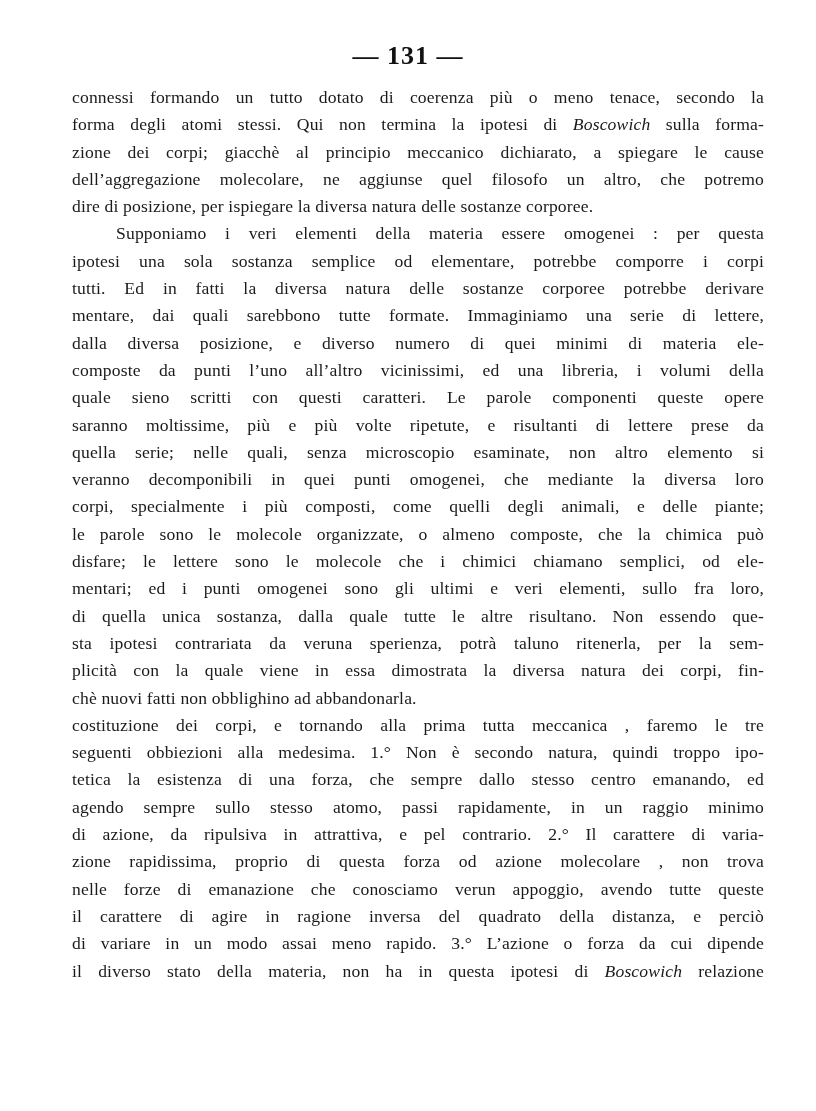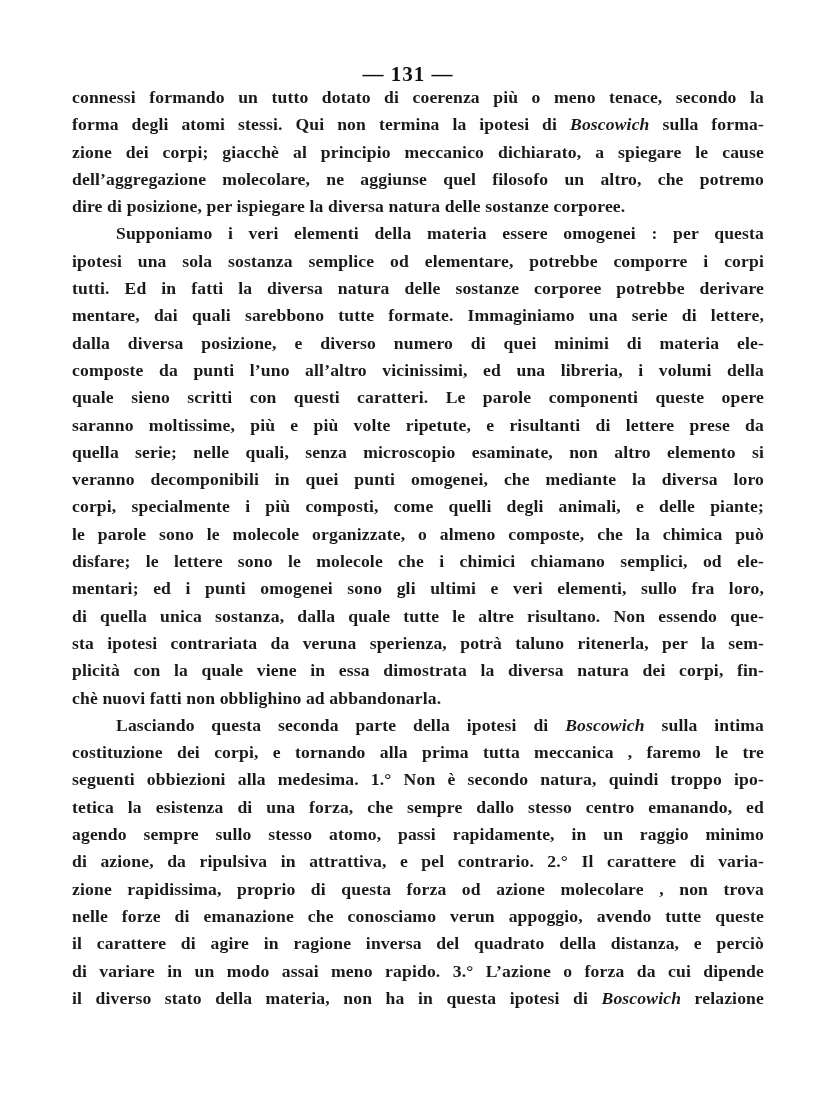--- a/index.html
+++ b/index.html
@@ -10,35 +10,34 @@
     body {
       width: 816px;
       height: 1111px;
       position: relative;
       overflow: hidden;
       font-family: "Liberation Serif", "DejaVu Serif", serif;
       color: #1a1a1a;
     }
     .page-number {
       position: absolute;
-      top: 62px;
+      top: 41px;
       left: 0;
       width: 816px;
       text-align: center;
-      font-size: 21px;
+      font-size: 26px;
       font-weight: bold;
       letter-spacing: 1px;
       color: #111;
     }
     .text-block {
       position: absolute;
       top: 84px;
       left: 72px;
       width: 692px;
-      font-weight: bold;
     }
     .line {
       display: block;
       height: 27.3px;
       line-height: 27.3px;
       font-size: 17.6px;
       white-space: nowrap;
       text-align: justify;
       text-align-last: justify;
       letter-spacing: 0.15px;
@@ -80,21 +79,20 @@
       <span class="line">corpi, specialmente i più composti, come quelli degli animali, e delle piante;</span>
       <span class="line">le parole sono le molecole organizzate, o almeno composte, che la chimica può</span>
       <span class="line">disfare; le lettere sono le molecole che i chimici chiamano semplici, od ele-</span>
       <span class="line">mentari; ed i punti omogenei sono gli ultimi e veri elementi, sullo fra loro,</span>
       <span class="line">di quella unica sostanza, dalla quale tutte le altre risultano. Non essendo que-</span>
       <span class="line">sta ipotesi contrariata da veruna sperienza, potrà taluno ritenerla, per la sem-</span>
       <span class="line">plicità con la quale viene in essa dimostrata la diversa natura dei corpi, fin-</span>
       <span class="line last">chè nuovi fatti non obblighino ad abbandonarla.</span>
     </div>
     <div>
-      <span class="line indent">Lasciando questa seconda parte della ipotesi di <span class="it">Boscowich</span> sulla intima</span>
       <span class="line">costituzione dei corpi, e tornando alla prima tutta meccanica , faremo le tre</span>
       <span class="line">seguenti obbiezioni alla medesima. 1.° Non è secondo natura, quindi troppo ipo-</span>
       <span class="line">tetica la esistenza di una forza, che sempre dallo stesso centro emanando, ed</span>
       <span class="line">agendo sempre sullo stesso atomo, passi rapidamente, in un raggio minimo</span>
       <span class="line">di azione, da ripulsiva in attrattiva, e pel contrario. 2.° Il carattere di varia-</span>
       <span class="line">zione rapidissima, proprio di questa forza od azione molecolare , non trova</span>
       <span class="line">nelle forze di emanazione che conosciamo verun appoggio, avendo tutte queste</span>
       <span class="line">il carattere di agire in ragione inversa del quadrato della distanza, e perciò</span>
       <span class="line">di variare in un modo assai meno rapido. 3.° L’azione o forza da cui dipende</span>
       <span class="line">il diverso stato della materia, non ha in questa ipotesi di <span class="it">Boscowich</span> relazione</span>

